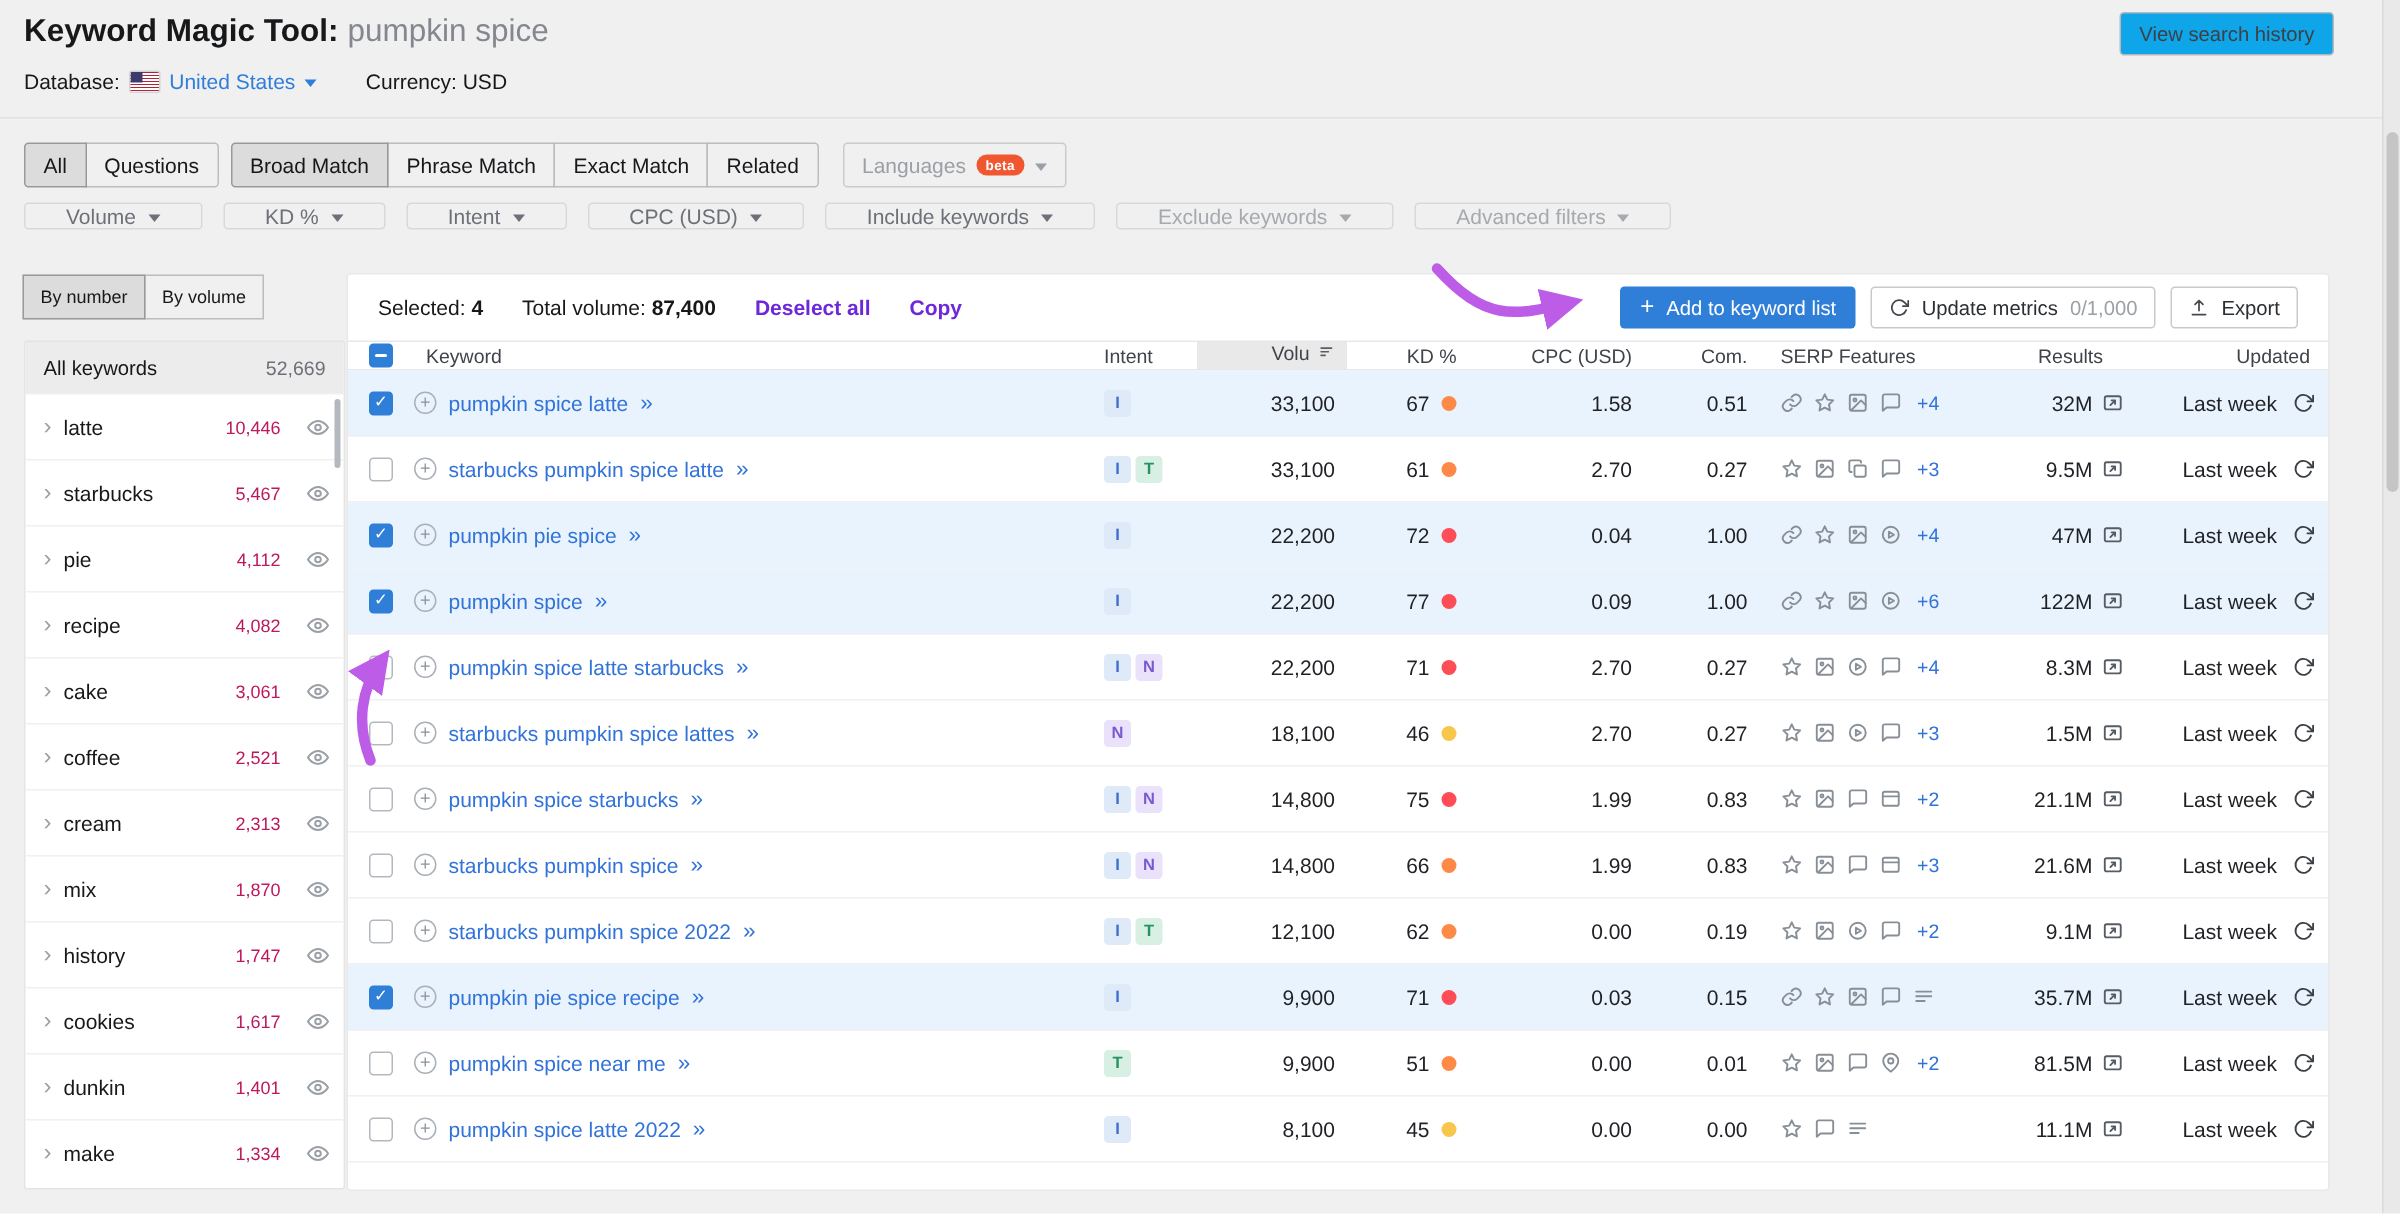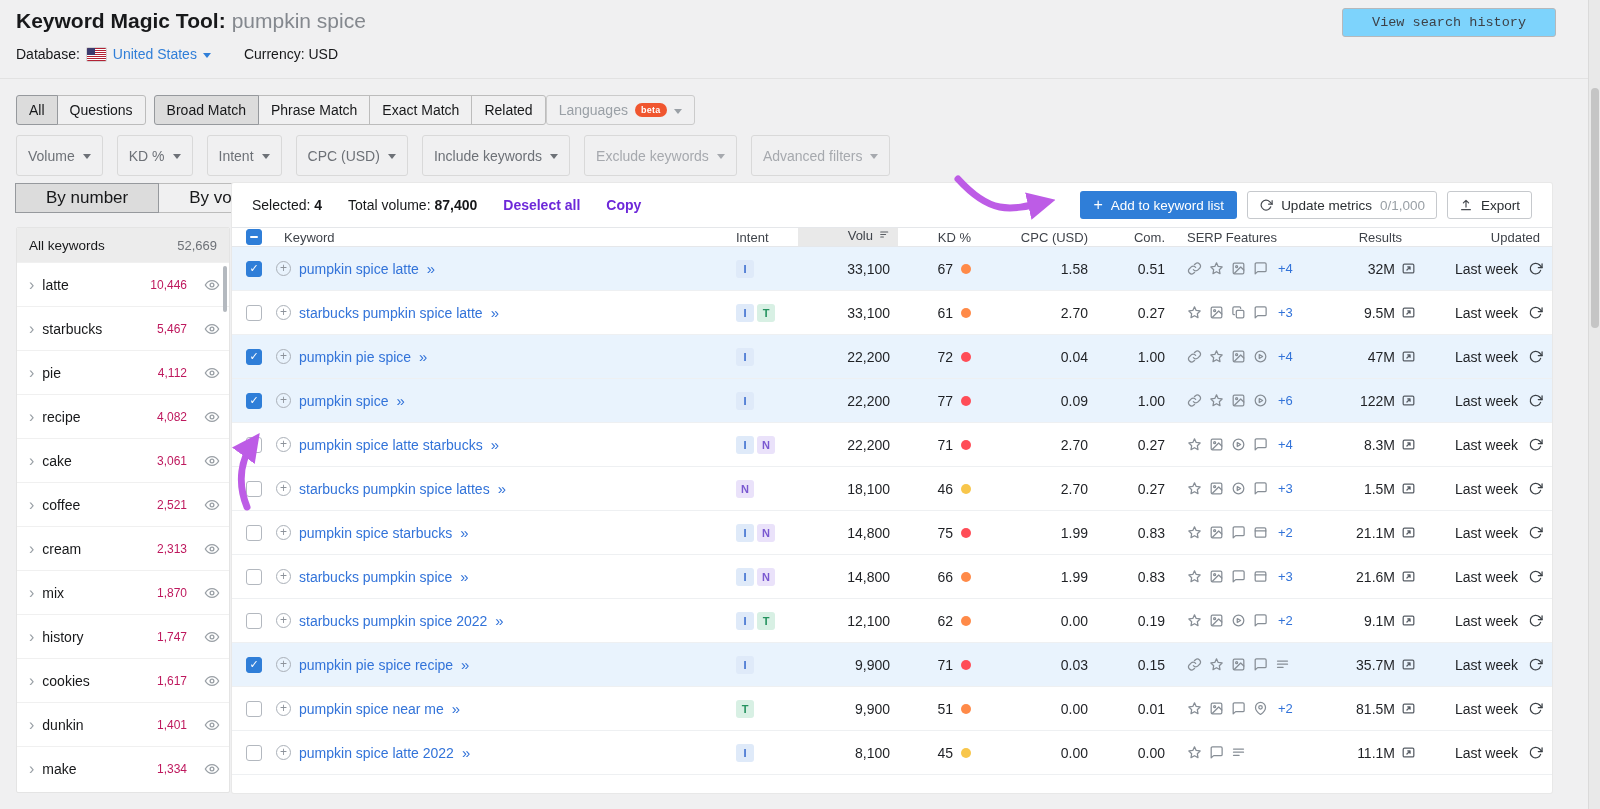--- a/index.html
+++ b/index.html
@@ -3,54 +3,54 @@
 <meta charset="utf-8">
 <style>
   *{margin:0;padding:0;box-sizing:border-box}
   html,body{width:1600px;height:809px;overflow:hidden}
   body{font-family:"Liberation Sans","DejaVu Sans",sans-serif;background:#f0f0f1;color:#17181a;font-size:14px}
   .page{position:relative;width:1600px;height:809px;overflow:hidden}
 
   
   .h1{position:absolute;left:16px;top:9px;font-size:21px;font-weight:700;color:#17181a}
   .h1 .query{font-weight:400;color:#84888e;margin-left:6px}
-  .ghost-top-btn{position:absolute;right:44px;top:8px;height:29px;padding:0 29px;background:#7dd3fc;
-    border:1px solid #b6b8bb;border-radius:3px;font-size:13.5px;color:#3d4147;cursor:pointer;font-family:Liberation Mono, monospace}
+  .ghost-top-btn{position:absolute;right:44px;top:8px;height:29px;padding:0 12px;background:#0ea5e9;
+    border:1px solid #b6b8bb;border-radius:3px;font-size:13.5px;color:#3d4147;cursor:pointer;font-family:Liberation Sans, sans-serif}
   .meta-row{position:absolute;left:16px;top:46px;display:flex;align-items:center;gap:7px;font-size:14px}
   .flag{position:relative;width:19px;height:13px;display:inline-block;border-radius:1px;overflow:hidden;
     background:repeating-linear-gradient(180deg,#b22234 0 1px,#fff 1px 2px);box-shadow:0 0 0 1px rgba(0,0,0,.12)}
   .flag::before{content:"";position:absolute;left:0;top:0;width:8px;height:7px;background:#3c3b6e}
   .db-link{display:inline-flex;align-items:center;gap:6px;color:#2f7ed8;cursor:pointer}
   .currency{margin-left:26px;color:#17181a}
   .hdr-rule{position:absolute;left:0;top:78px;width:100%;height:1px;background:#e2e2e2}
 
   .caret{display:inline-block;width:0;height:0;border-left:4px solid transparent;border-right:4px solid transparent;
     border-top:5px solid currentColor;margin-top:2px}
 
   
-  .tabs{position:absolute;left:16px;top:95px;display:flex;gap:0;align-items:center}
+  .tabs{position:absolute;left:16px;top:95px;display:flex;gap:16px;align-items:center}
   .btn-group{display:flex}
   .tab-btn{height:30px;padding:0 12px;font-size:14px;color:#17181a;background:transparent;border:1px solid #bcbcbc;
     cursor:pointer;margin-left:-1px;font-family:inherit;position:relative}
   .btn-group .tab-btn:first-child{border-radius:3px 0 0 3px;margin-left:0}
   .btn-group .tab-btn:last-child{border-radius:0 3px 3px 0}
   .tab-btn.sel{background:#dcdcdc;border-color:#96999d;z-index:1}
   .lang-btn{height:30px;padding:0 12px;display:flex;align-items:center;gap:7px;background:transparent;
     border:1px solid #cbcbcb;border-radius:3px;font-size:14px;color:#9aa0a6;cursor:pointer;font-family:inherit}
   .beta{background:#f0562f;color:#fff;font-size:9px;font-weight:700;padding:2px 6px;border-radius:8px;letter-spacing:.3px}
 
   
   .filters{position:absolute;left:16px;top:135px;display:flex;gap:14px}
-  .filter-chip{height:41px;padding:0 11px;display:flex;align-items:center;gap:8px;font-size:14px;color:#6d7177;
+  .filter-chip{height:18px;padding:0 27px;display:flex;align-items:center;gap:8px;font-size:14px;color:#6d7177;
     background:transparent;border:1px solid #d9d9d9;border-radius:3px;cursor:pointer;font-family:inherit}
   .filter-chip.muted{color:#a6a9ae}
 
   
   .side-toggle{position:absolute;left:16px;top:183px;display:flex}
-  .side-toggle .tab-btn{font-size:17px;padding:0 30px}
+  .side-toggle .tab-btn{font-size:12px;padding:0 11px}
   .sidebar-card{position:absolute;left:16px;top:227px;width:214px;height:566px;background:#fff;
     border:1px solid #e4e4e4;border-radius:2px;overflow:hidden}
   .allkw{height:34px;background:#ececec;display:flex;align-items:center;justify-content:space-between;
     padding:0 12px;font-size:13.5px;cursor:pointer}
   .allkw .cnt{color:#6d7177;font-size:13px}
   .group-row{height:44px;display:flex;align-items:center;padding:0 9px 0 12px;border-top:1px solid #f0f0f0;
     font-size:14px;gap:8px;cursor:pointer;background:#fff}
   .chev{color:#9aa0a6;font-size:16px;line-height:1}
   .gname{color:#17181a}
   .gcount{margin-left:auto;color:#be185d;font-size:12px}

